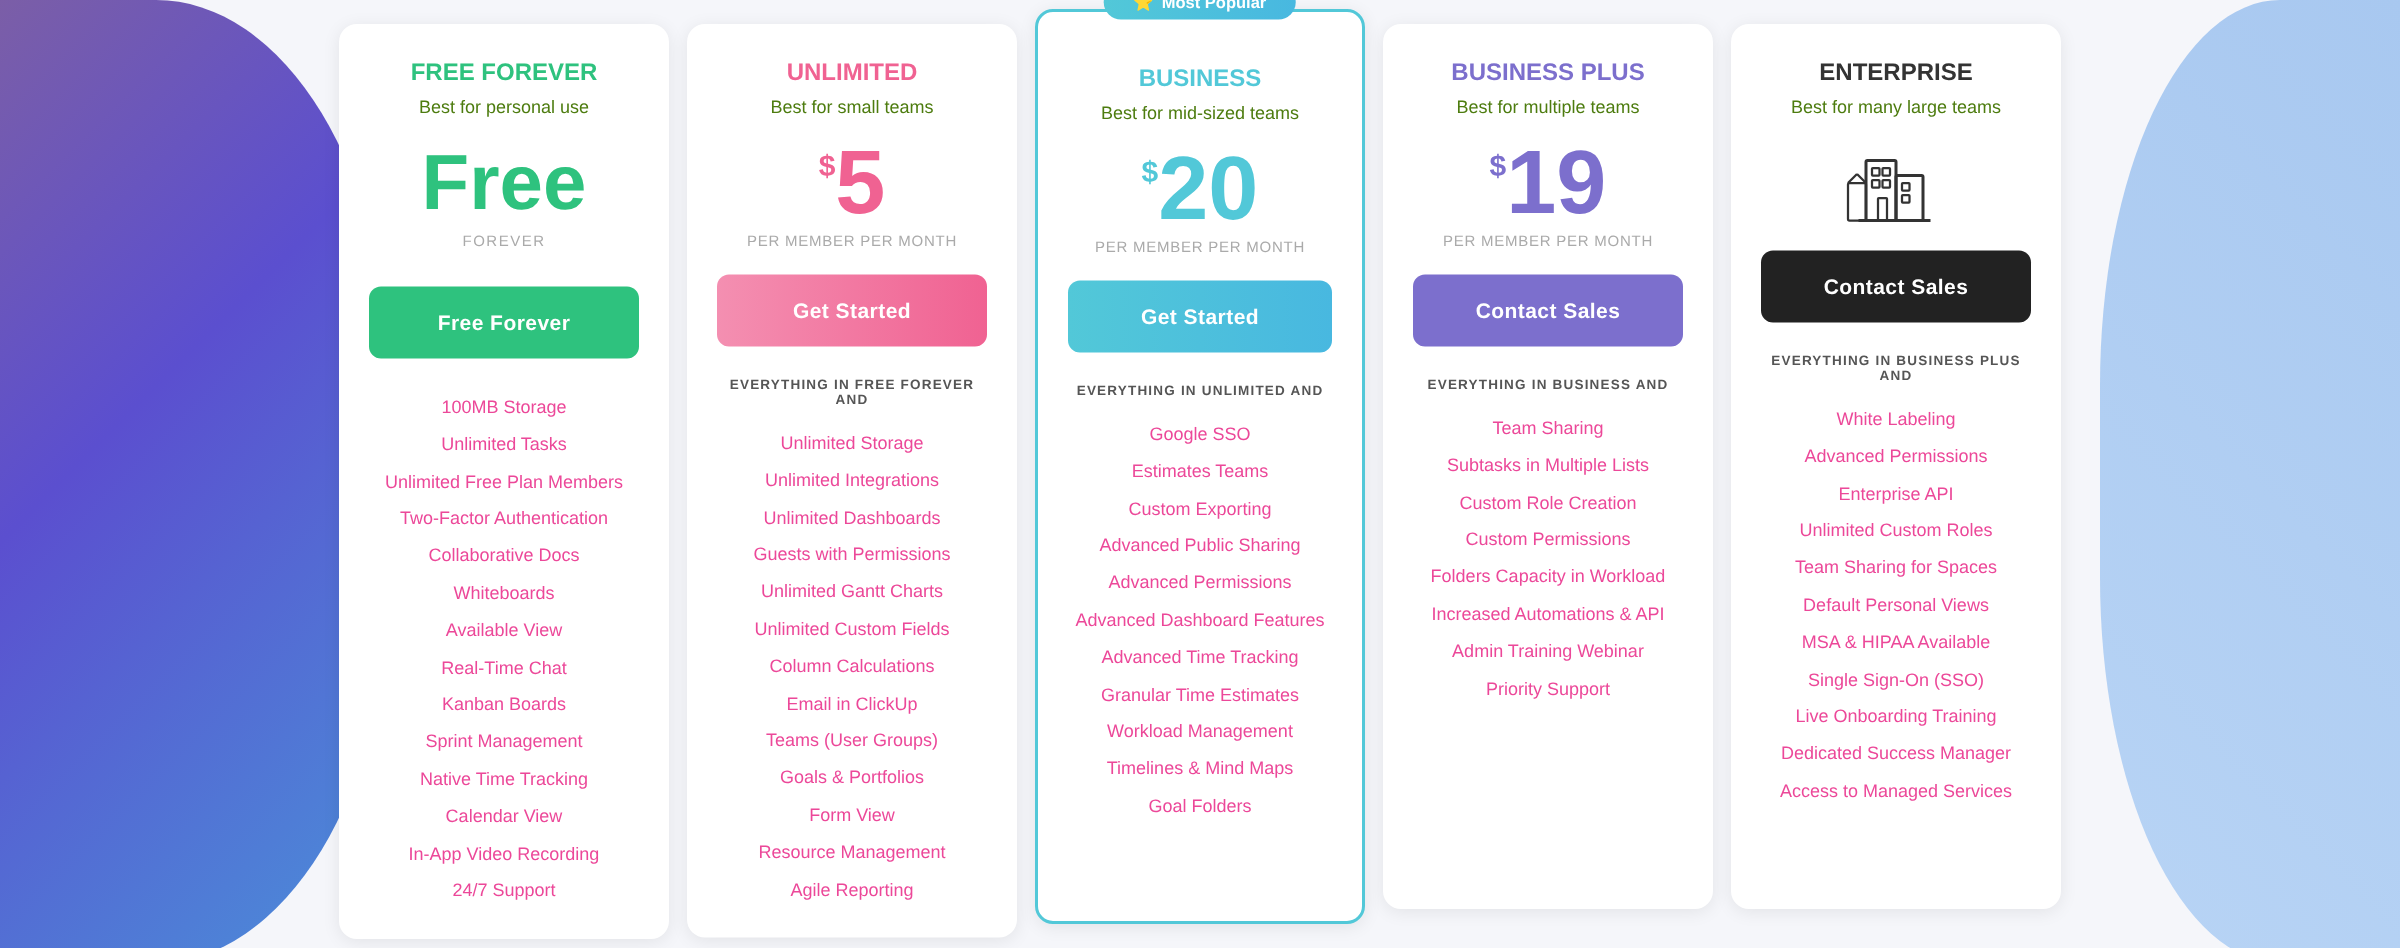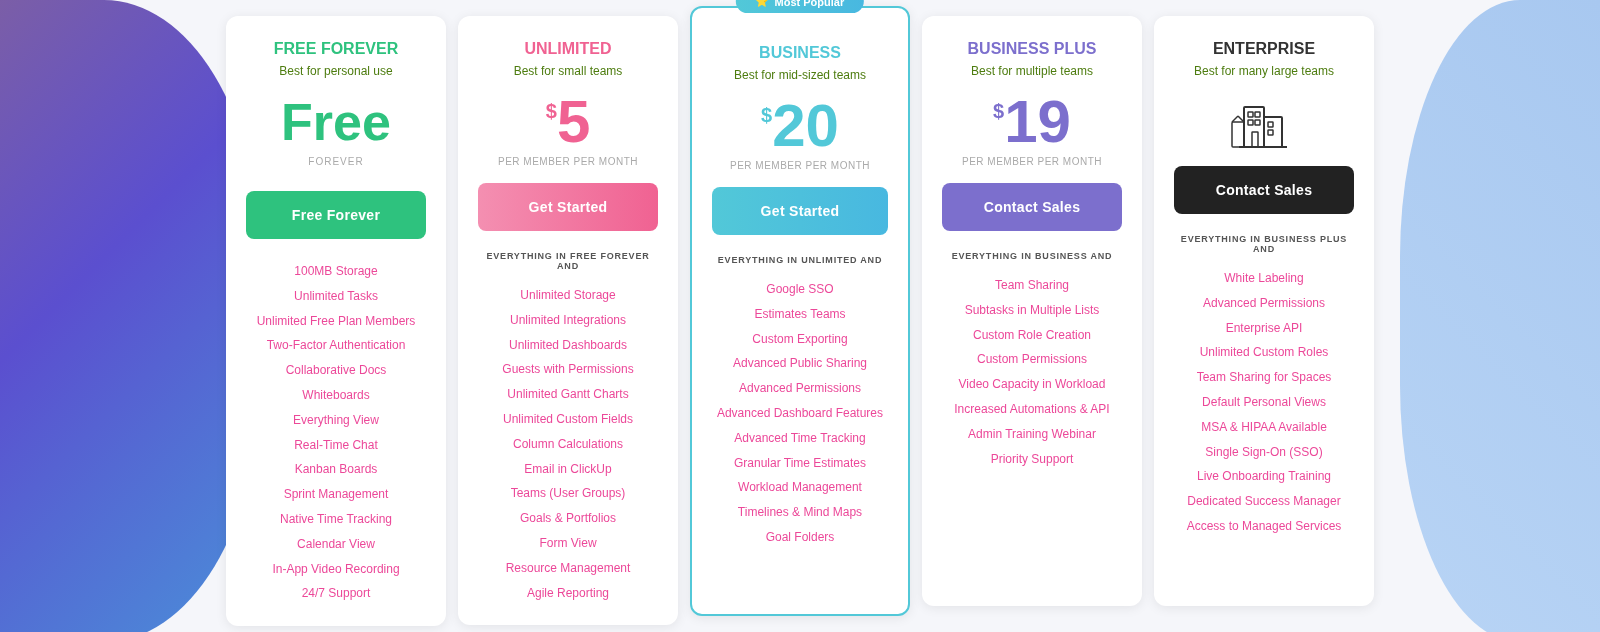--- a/index.html
+++ b/index.html
@@ -198,21 +198,21 @@
       <div class="price-free">Free</div>
       <div class="price-label">FOREVER</div>
       <button class="plan-btn btn-free">Free Forever</button>
       <div class="features-section">
         <div class="feature-item">100MB Storage</div>
         <div class="feature-item">Unlimited Tasks</div>
         <div class="feature-item">Unlimited Free Plan Members</div>
         <div class="feature-item">Two-Factor Authentication</div>
         <div class="feature-item">Collaborative Docs</div>
         <div class="feature-item">Whiteboards</div>
-        <div class="feature-item">Everything View</div>
+        <div class="feature-item">Available View</div>
         <div class="feature-item">Real-Time Chat</div>
         <div class="feature-item">Kanban Boards</div>
         <div class="feature-item">Sprint Management</div>
         <div class="feature-item">Native Time Tracking</div>
         <div class="feature-item">Calendar View</div>
         <div class="feature-item">In-App Video Recording</div>
         <div class="feature-item">24/7 Support</div>
       </div>
     </div>
     <div class="plan-card">
@@ -277,21 +277,21 @@
       <span class="price-amount business-plus">19</span>
     </div>
       <div class="price-per">PER MEMBER PER MONTH</div>
       <button class="plan-btn btn-business-plus">Contact Sales</button>
       <div class="features-section">
         <div class="features-header">EVERYTHING IN BUSINESS AND</div>
         <div class="feature-item">Team Sharing</div>
         <div class="feature-item">Subtasks in Multiple Lists</div>
         <div class="feature-item">Custom Role Creation</div>
         <div class="feature-item">Custom Permissions</div>
-        <div class="feature-item">Video Capacity in Workload</div>
+        <div class="feature-item">Folders Capacity in Workload</div>
         <div class="feature-item">Increased Automations &amp; API</div>
         <div class="feature-item">Admin Training Webinar</div>
         <div class="feature-item">Priority Support</div>
       </div>
     </div>
     <div class="plan-card">
       <div class="plan-name enterprise">ENTERPRISE</div>
       <div class="plan-subtitle">Best for many large teams</div>
       <div style="margin-bottom:10px;">
       <svg width="80" height="60" viewBox="0 0 80 60" fill="none" xmlns="http://www.w3.org/2000/svg">

